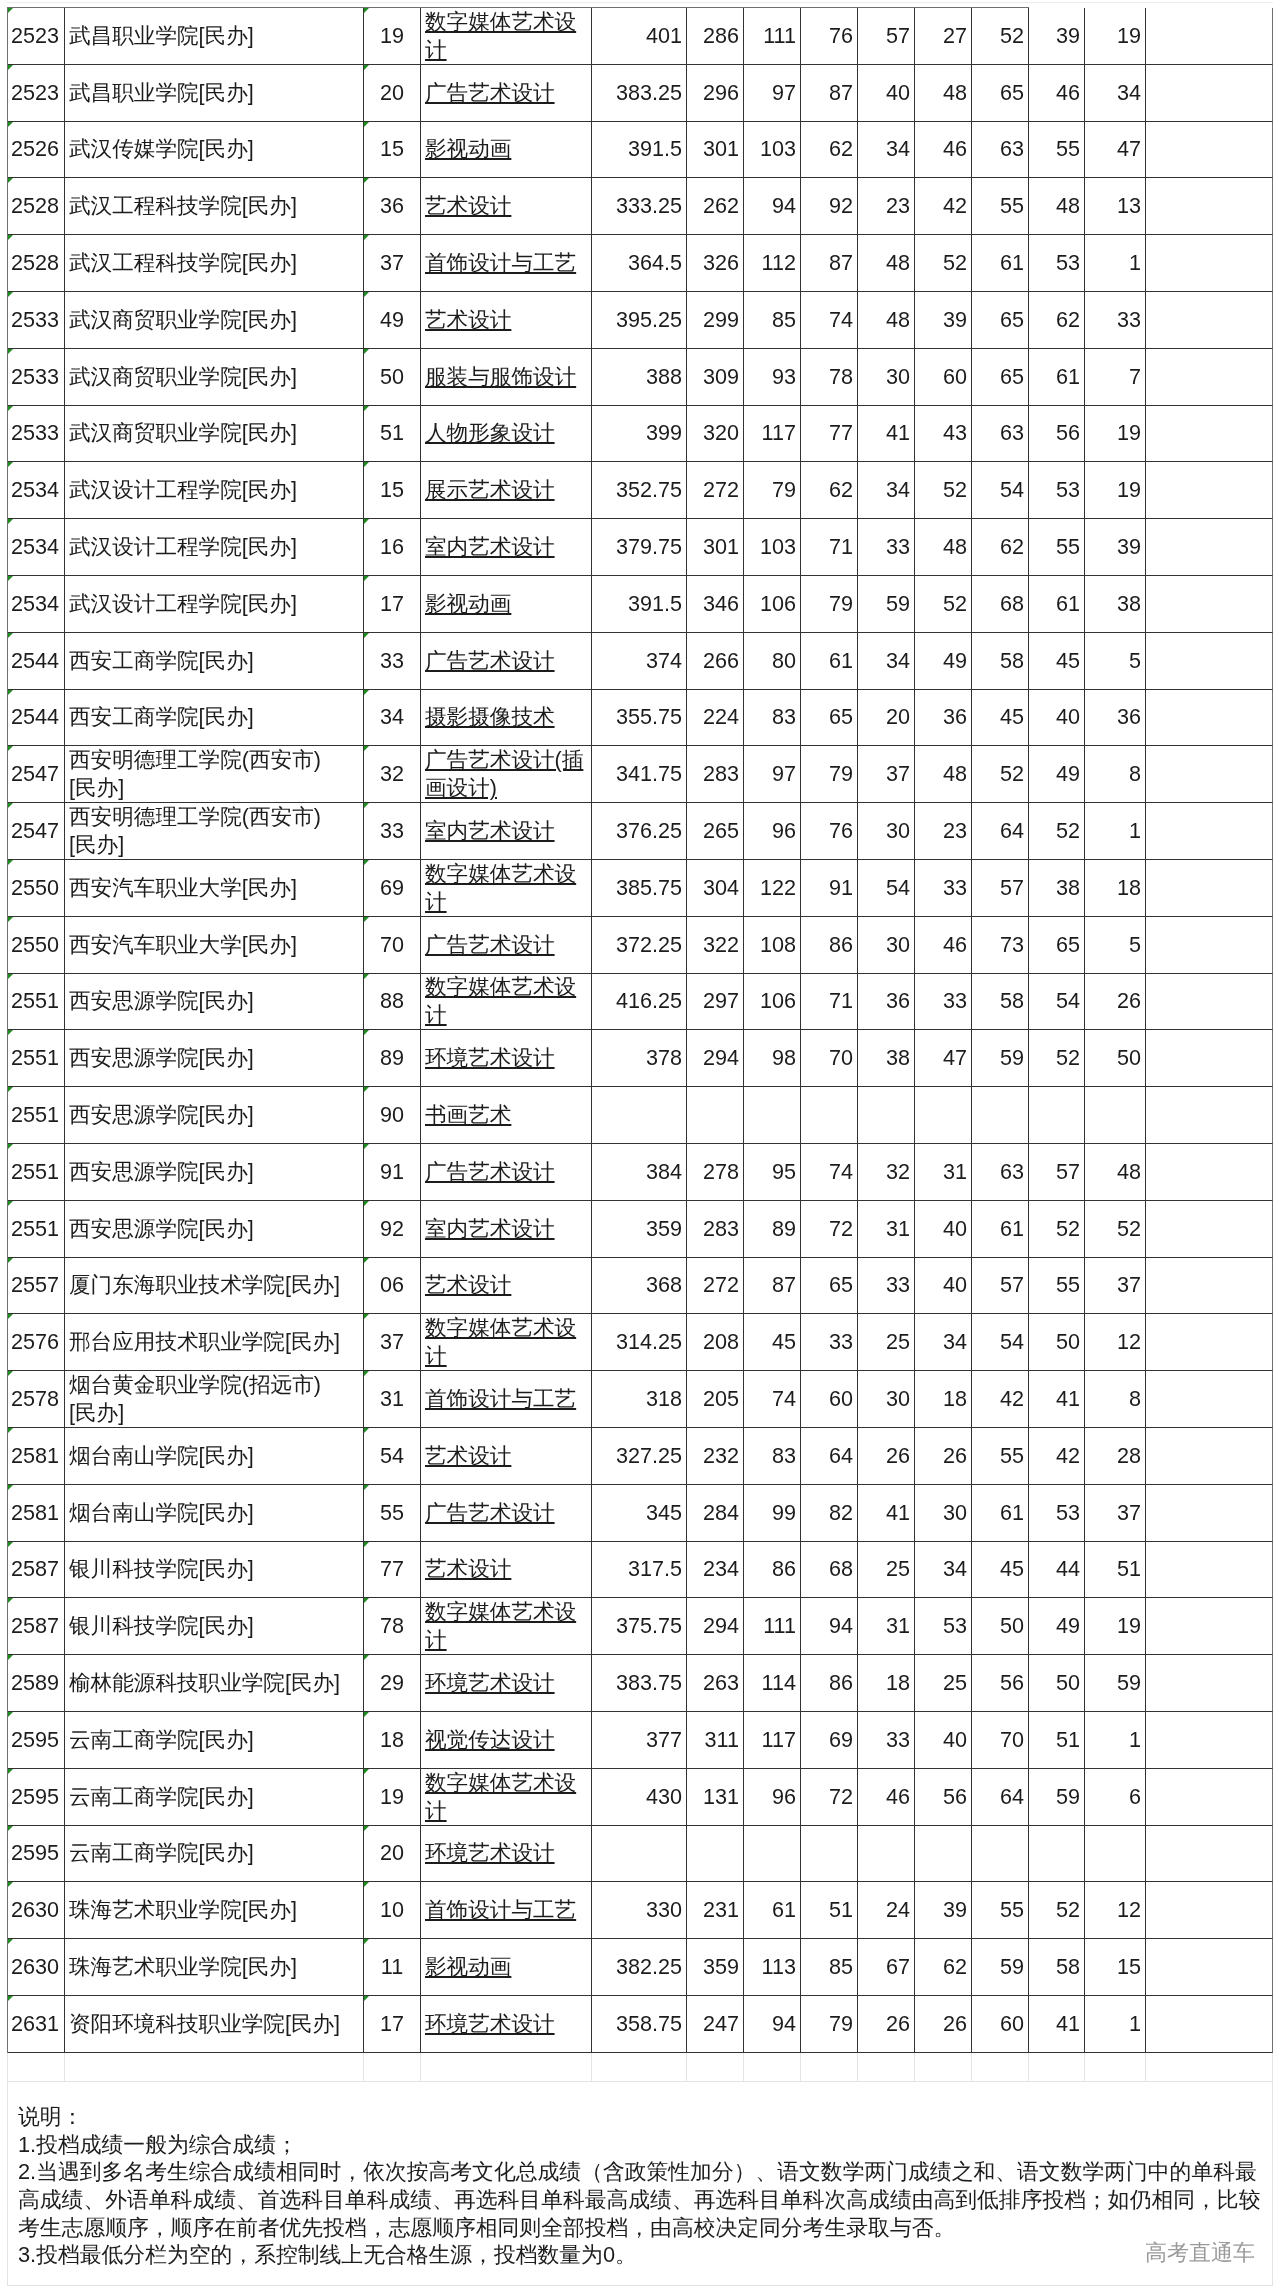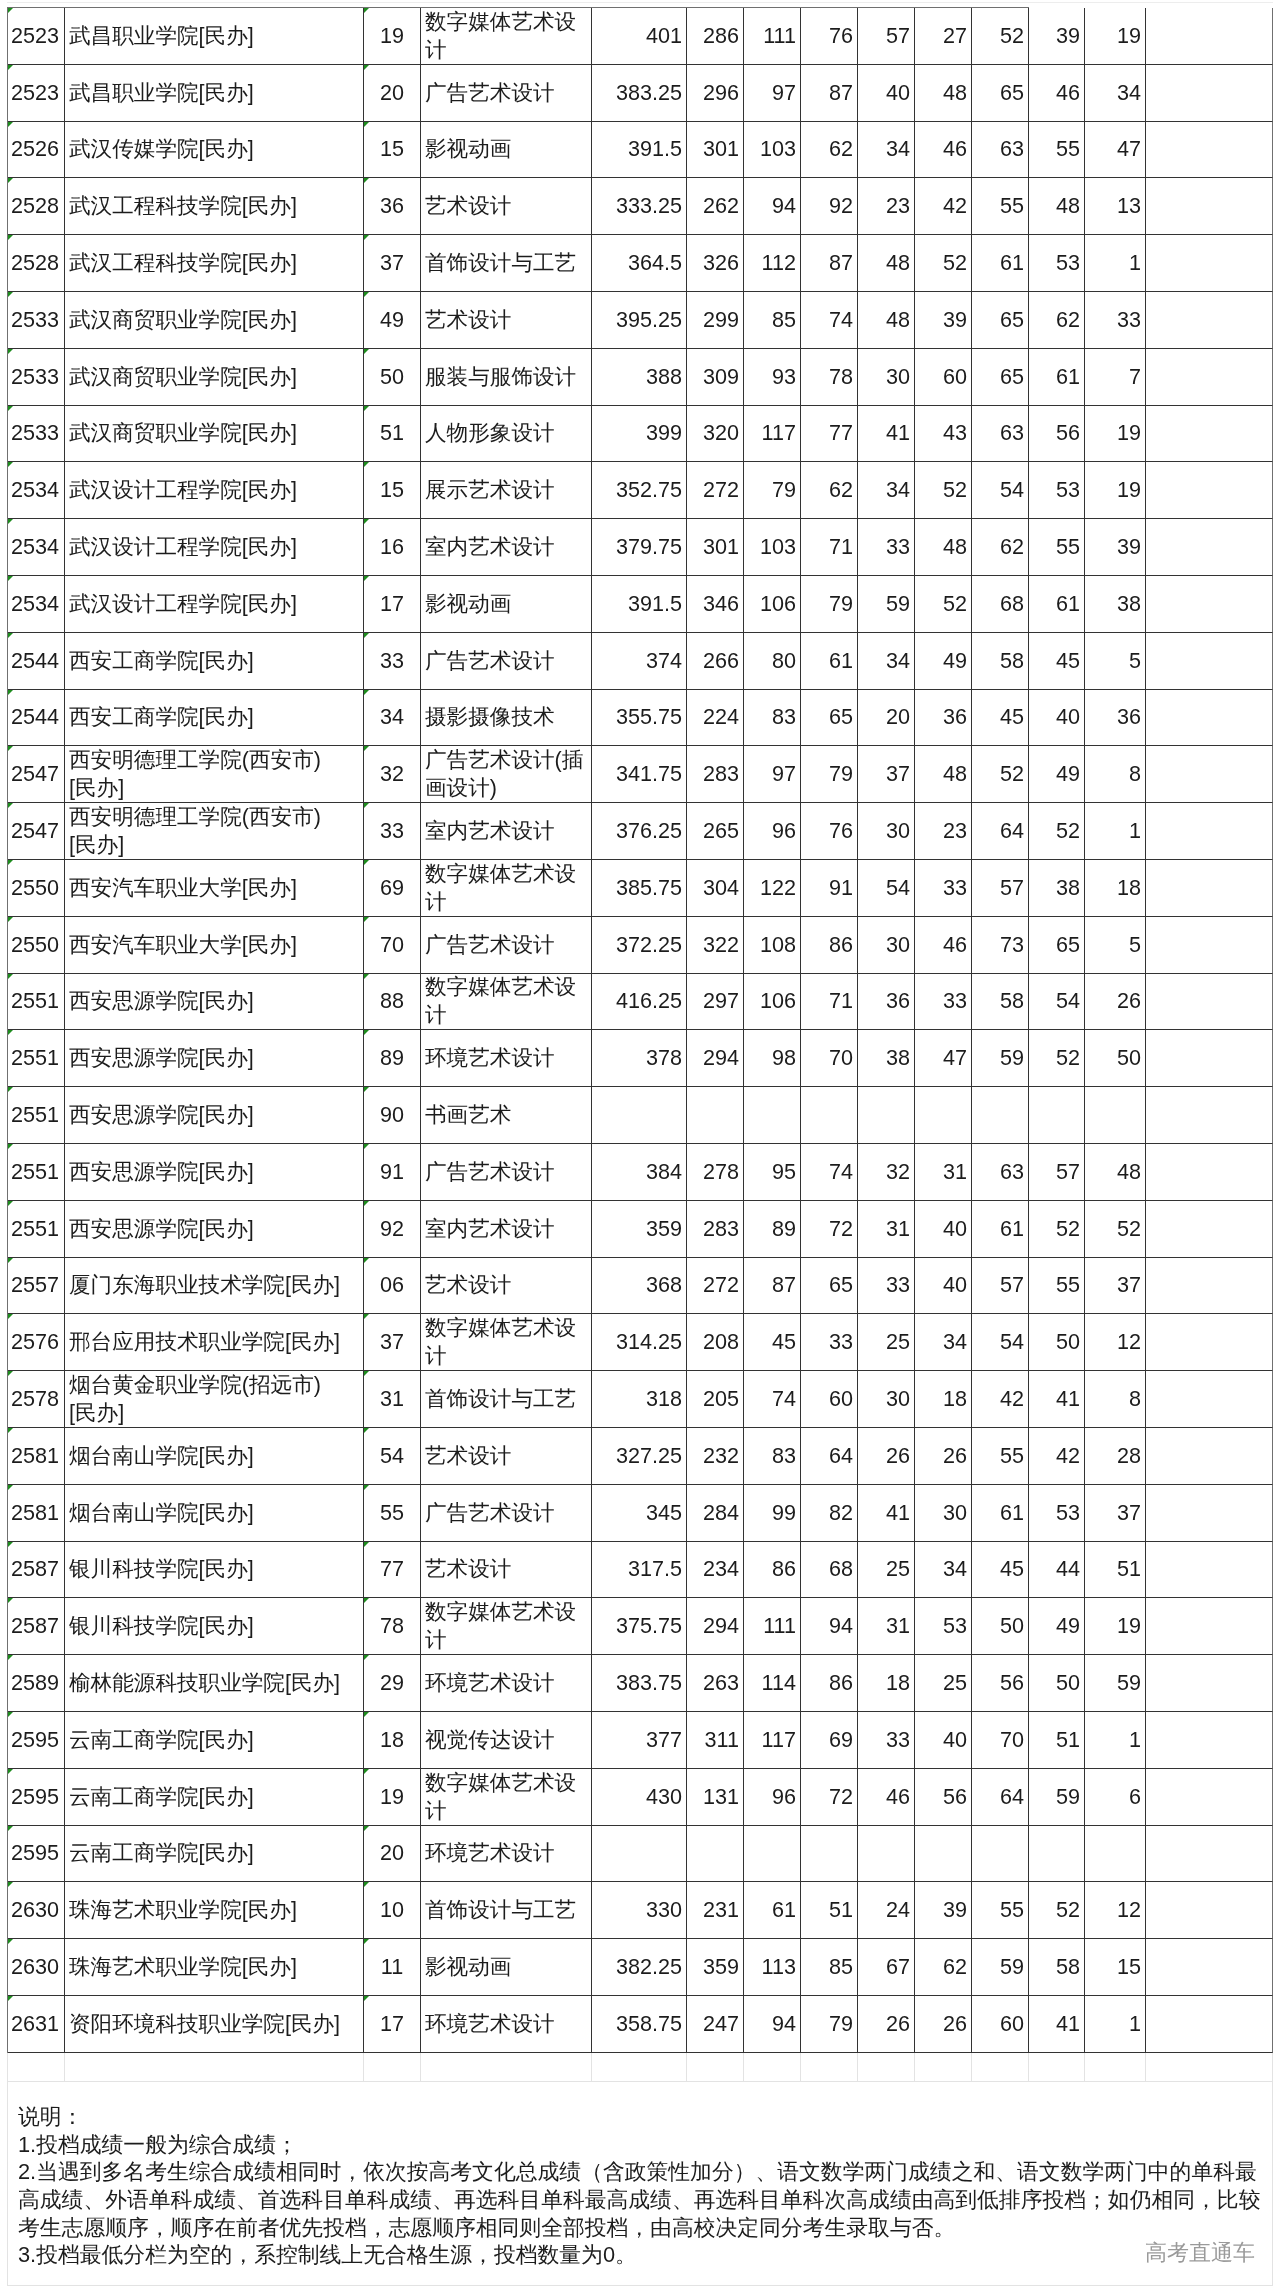--- a/index.html
+++ b/index.html
@@ -34,21 +34,21 @@
     border-right:1px solid var(--grid-line);
     border-bottom:1px solid var(--grid-line);
     display:flex;align-items:center;
     font-size:21.6px;line-height:28px;
     overflow:hidden;white-space:normal;
   }
   .cell.c-empty{border-right-color:var(--outer-line);}
   .c-code{padding-left:3px;}
   .c-name{padding-left:4px;padding-right:20px;}
   .c-mcode{justify-content:center;}
-  .c-major{padding-left:4px;padding-right:2px;}
+  .c-major{padding-left:4px;padding-right:2px;text-decoration:underline;}
   .c-num{justify-content:flex-end;padding-right:4px;}
   .txt{display:block;}
   .marker{
     position:absolute;left:0;top:0;width:0;height:0;
     border-top:5px solid var(--marker);
     border-right:5px solid transparent;
   }
   .brow{
     position:absolute;left:7px;top:2052.8px;width:1266px;height:28.8px;
     border-left:1px solid var(--faint-line);box-sizing:border-box;

